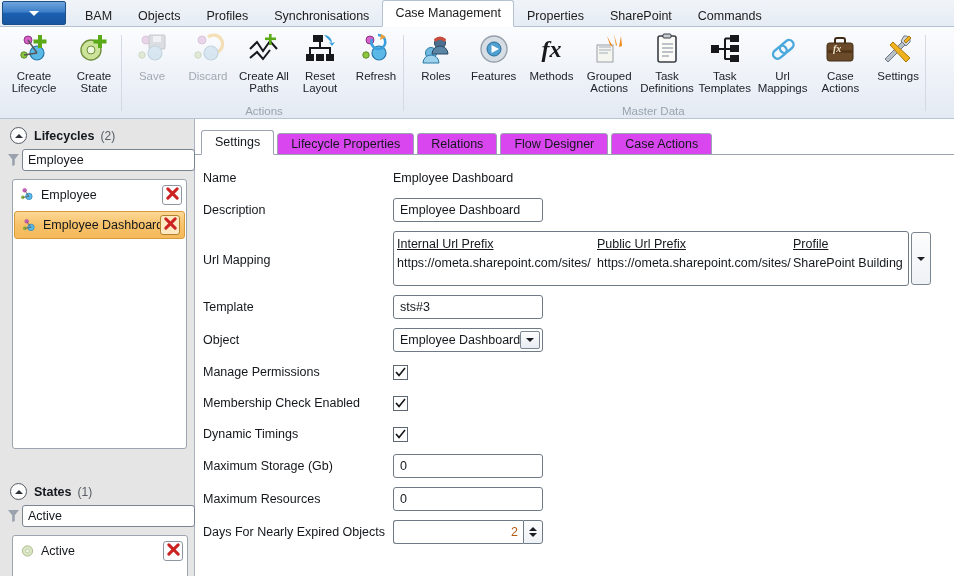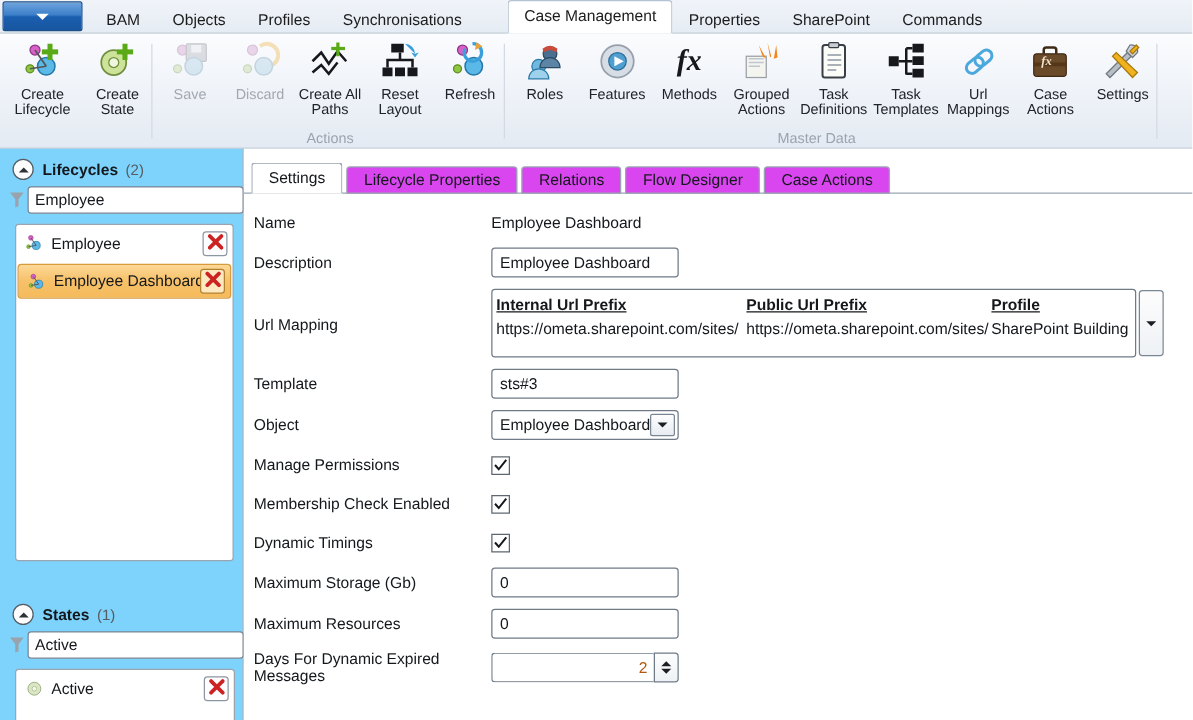--- a/index.html
+++ b/index.html
@@ -31,21 +31,21 @@
     border-top:5px solid #ffffff;
   }
   .rtabs { position:absolute; left:72px; top:0; height:27px; display:flex; align-items:flex-end; }
   .rtab {
     height:23px; line-height:23px; padding:0 12px; font-size:12.5px; color:#1c1c1c;
     border:1px solid transparent; border-bottom:none; white-space:nowrap;
     position:relative; top:0;
   }
   .rtab.active {
     background:#ffffff; border:1px solid #b5c2d1; border-bottom:1px solid #ffffff;
-    border-radius:3px 3px 0 0; height:27px; line-height:25px; top:0px; z-index:3;margin-left:24px;
+    border-radius:3px 3px 0 0; height:27px; line-height:25px; top:0px; z-index:3;
   }
 
   
   .ribbon {
     position:absolute; left:0; top:27px; width:954px; height:92px;
     background: linear-gradient(to bottom,#fbfcfe 0%,#eef2f8 55%,#e4eaf3 100%);
     border-bottom:1px solid #b8c4d2;
   }
   .rgroup { position:absolute; top:0; height:92px; }
   .ritems { display:flex; align-items:flex-start; height:70px; padding-top:4px; }
@@ -58,21 +58,21 @@
   .ritem.disabled { color:#a2a8b0; }
   .glabel {
     position:absolute; bottom:2px; width:100%; text-align:center;
     font-size:11.5px; color:#9aa3ae;
   }
   .vsep { position:absolute; top:8px; width:1px; height:76px; background:#d3dae3; }
 
   
   .leftpanel {
     position:absolute; left:0; top:119px; width:195px; height:457px;
-    background:#7dd3fc; border-right:1px solid #a9b4c0;
+    background:#e5e5e5; border-right:1px solid #a9b4c0;
   }
   .secthdr { display:flex; align-items:center; padding:8px 0 4px 10px; }
   .collapse-btn {
     width:17px;height:17px;border-radius:50%;border:1px solid #555c63;background:#fdfdfd;
     display:flex;align-items:center;justify-content:center;margin-right:7px;
   }
   .collapse-btn .up {
     width:0;height:0;border-left:4px solid transparent;border-right:4px solid transparent;
     border-bottom:4px solid #2d3238;
   }
@@ -142,21 +142,21 @@
   }
   .chk svg { display:block; }
 
   
   .gridwrap { position:relative; display:flex; }
   .grid { width:516px; height:55px; border:1px solid #6f7a87; border-radius:3px; background:#fff; overflow:hidden; }
   .ghead { display:flex; padding:5px 3px 3px 3px; }
   .gcell {
     font-size:12.5px; color:#14181c; white-space:nowrap; overflow:hidden;
   }
-  .ghead .gcell { font-weight:bold; text-decoration:underline; }
+  .ghead .gcell { font-weight:normal; text-decoration:underline; }
   .gbody { display:flex; padding:2px 3px 0 3px; }
   .gc1 { width:200px; }
   .gc2 { width:196px; }
   .gc3 { width:110px; }
   .gridbtn {
     width:20px; height:53px; margin-left:2px; margin-top:1px;
     border:1px solid #7b8693; border-radius:3px;
     background:linear-gradient(to bottom,#fdfdfd,#eef1f5);
     display:flex; align-items:center; justify-content:center;
   }
@@ -575,21 +575,21 @@
         <span class="flabel">Maximum Storage (Gb)</span>
         <input class="finputbox w150" type="text" value="0" style="">
       </div>
 
       <div class="frow">
         <span class="flabel">Maximum Resources</span>
         <input class="finputbox w150" type="text" value="0" style="">
       </div>
 
       <div class="frow">
-        <span class="flabel">Days For Dynamic Expired Messages</span>
+        <span class="flabel">Days For Nearly Expired Objects</span>
         <div class="spinwrap">
           <input class="spininput" type="text" value="2" style="">
           <div class="spinbtns">
             <div class="up"></div>
             <div class="dn"></div>
           </div>
         </div>
       </div>
 
     </div>

